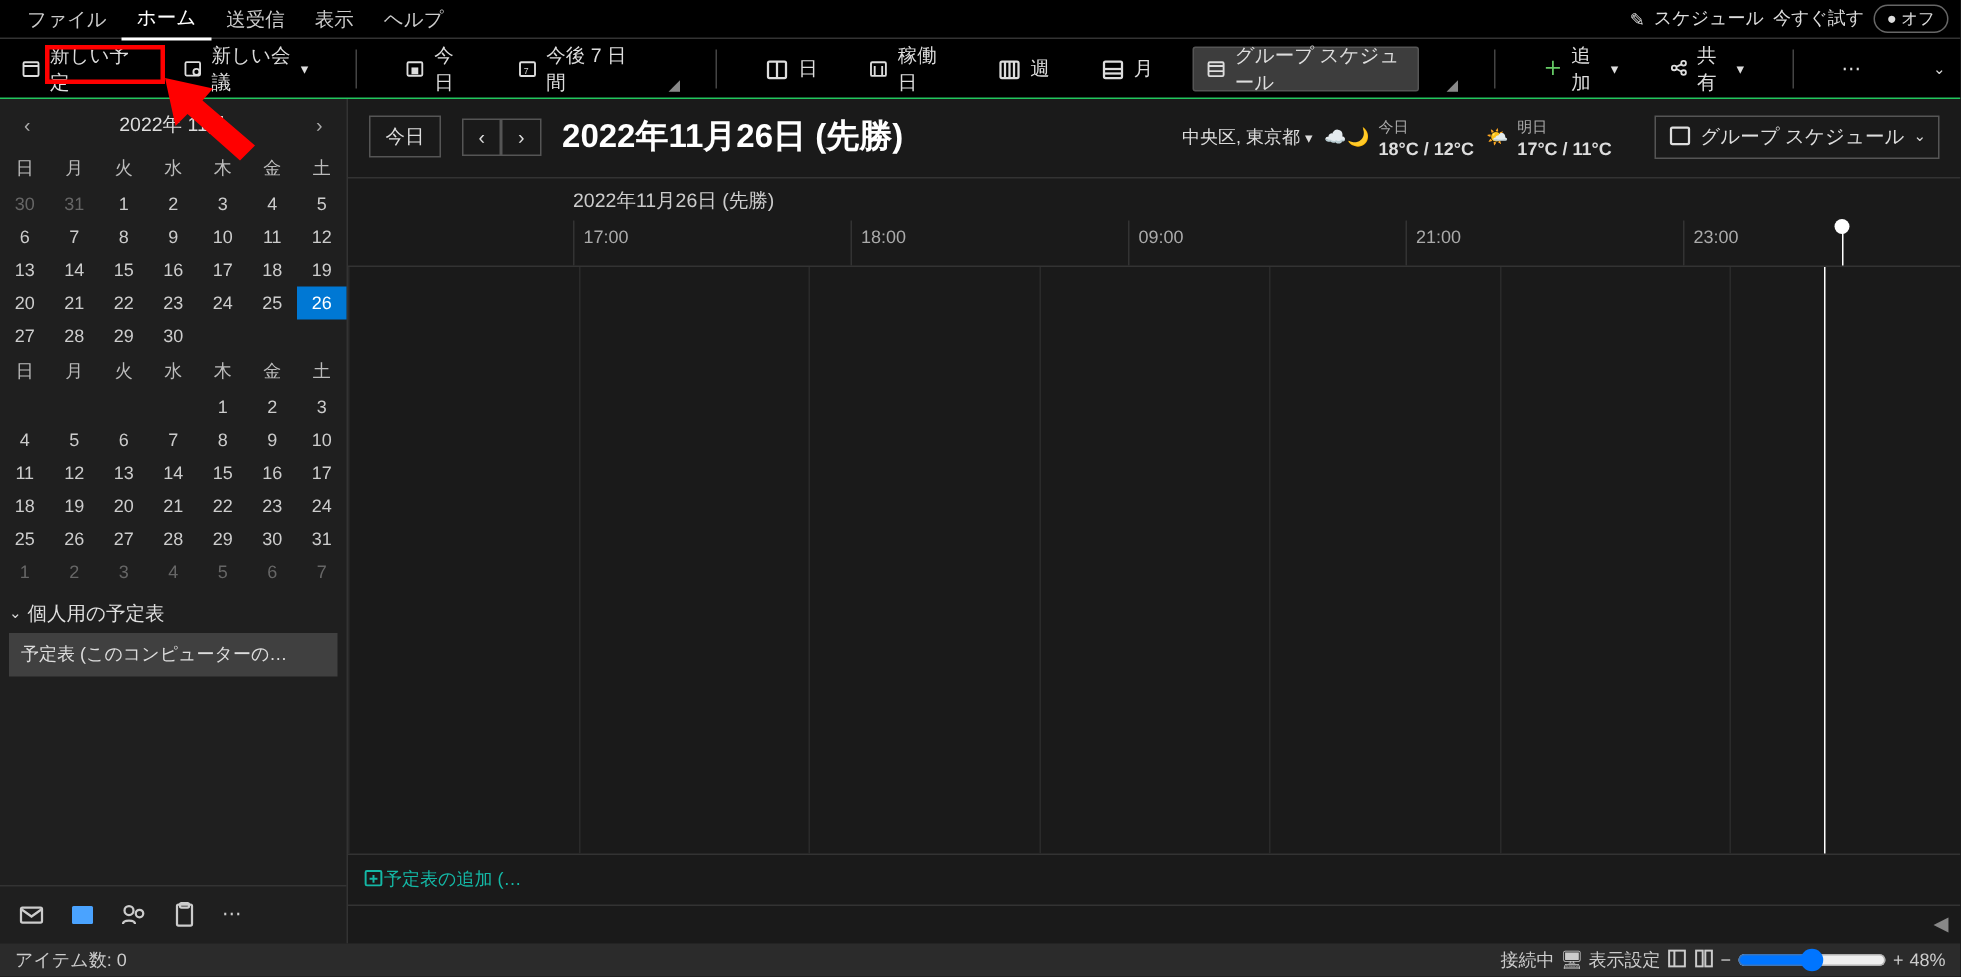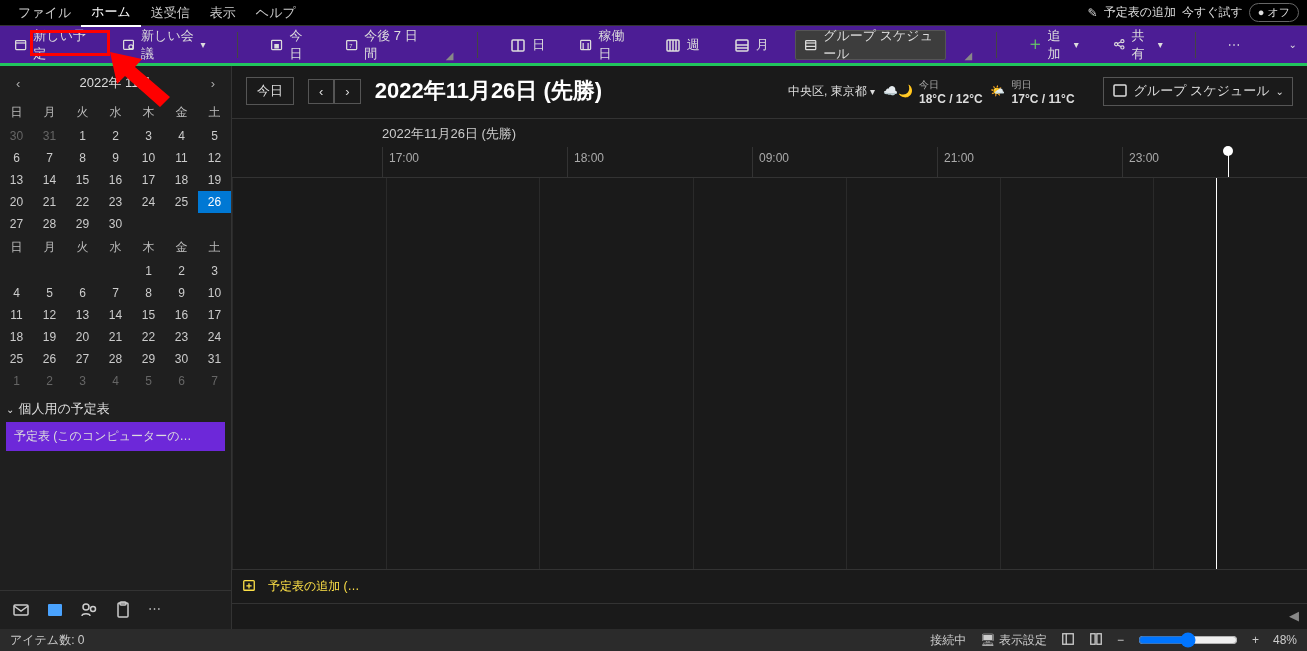--- a/index.html
+++ b/index.html
@@ -3,40 +3,40 @@
 <meta charset="utf-8">
 <style>
 *{margin:0;padding:0;box-sizing:border-box;font-family:"Yu Gothic UI","Meiryo",sans-serif}
 body{background:#1f1f1f;color:#ddd;width:1307px;height:651px;overflow:hidden;font-size:13px;position:relative}
 .menubar{display:flex;align-items:center;height:26px;padding:0 8px;background:#000000;border-bottom:1px solid #333}
 .menubar .menu-item{padding:4px 10px;color:#ccc;cursor:pointer}
 .menubar .menu-item.active{border-bottom:2px solid #fff;color:#fff}
 .menubar .spacer{flex:1}
 .menubar .right{display:flex;align-items:center;gap:6px;font-size:12px}
 .pill{border:1px solid #666;border-radius:10px;padding:1px 8px;font-size:11px}
-.toolbar{display:flex;align-items:center;height:40px;background:#4c1d95;border-bottom:3px solid #22c55e;padding:0 6px;gap:18px}
+.toolbar{display:flex;align-items:center;height:40px;background:#000000;border-bottom:1px solid #22c55e;padding:0 6px;gap:18px}
 .tbtn{display:flex;align-items:center;gap:6px;padding:4px 8px;color:#ddd;cursor:pointer;border-radius:2px;height:30px}
 .tbtn.active{background:#3d3d3d;border:1px solid #555}
 .tbtn .ico{width:16px;height:16px;display:inline-flex;align-items:center;justify-content:center}
 .sep{width:1px;height:26px;background:#444;margin:0 6px}
 .highlight-box{border:3px solid #ff0000;position:absolute;top:30px;left:30px;width:80px;height:26px;pointer-events:none;z-index:100}
 .main{display:flex;height:calc(100% - 26px - 40px - 22px)}
 .sidebar{width:232px;background:#1f1f1f;border-right:1px solid #333;display:flex;flex-direction:column}
 .cal-nav{display:flex;align-items:center;justify-content:space-between;padding:6px 10px}
 .cal-nav .arrow-btn{cursor:pointer;color:#aaa;padding:2px 6px}
 .cal-header{text-align:center;font-size:13px;padding:2px 0}
 .mini-cal{width:100%;border-collapse:collapse;font-size:12px}
 .mini-cal th,.mini-cal td{text-align:center;padding:4px 0;width:14.28%;color:#ccc}
 .mini-cal th{color:#bbb;font-weight:normal}
 .mini-cal td.dim{color:#666}
 .mini-cal td.selected{background:#0078d4;color:#fff}
 .mini-cal td{cursor:pointer}
 .side-section{padding:8px 6px;font-size:13px}
 .side-section .sec-title{display:flex;align-items:center;gap:4px}
-.cal-item{background:#6d28d9;padding:6px 8px;margin-top:4px;font-size:12px;white-space:nowrap;overflow:hidden;text-overflow:ellipsis}
+.cal-item{background:#404040;padding:6px 8px;margin-top:4px;font-size:12px;white-space:nowrap;overflow:hidden;text-overflow:ellipsis}
 .side-bottom{margin-top:auto;display:flex;gap:16px;padding:10px 12px;border-top:1px solid #333}
 .side-bottom .nav-ico{width:18px;height:18px;cursor:pointer;color:#ccc}
 .content{flex:1;display:flex;flex-direction:column;background:#1a1a1a}
 .content-header{display:flex;align-items:center;padding:10px 14px 12px;gap:14px;border-bottom:1px solid #333}
 .today-btn{border:1px solid #555;padding:4px 10px;cursor:pointer;font-size:13px}
 .nav-btn{border:1px solid #555;padding:4px 10px;cursor:pointer}
 .date-title{font-size:22px;font-weight:600;color:#fff}
 .weather{display:flex;align-items:center;gap:8px;font-size:12px;margin-left:auto}
 .weather .w-block{display:flex;align-items:center;gap:6px}
 .weather .w-text small{color:#aaa}
@@ -44,40 +44,40 @@
 .timeline-head{border-bottom:1px solid #333}
 .date-row{padding:6px 0 4px 150px;font-size:13px;color:#ccc}
 .hours{display:flex;padding-left:150px;position:relative;height:30px}
 .hours .hr{flex:1;font-size:12px;color:#aaa;border-left:1px solid #333;padding:4px 6px}
 .time-marker{position:absolute;top:0;bottom:0;width:1px;background:#fff}
 .time-dot{position:absolute;width:10px;height:10px;border-radius:50%;background:#fff;top:-1px;left:-5px}
 .grid{flex:1;display:flex;position:relative}
 .row-label{width:150px;background:#0a61b8;color:#fff;padding:8px;font-size:12px;border-right:12px solid #0078d4}
 .grid-cells{flex:1;display:flex;position:relative}
 .grid-cells .cell{flex:1;border-left:1px solid #2a2a2a}
-.add-cal-row{display:flex;align-items:center;gap:12px;padding:8px 10px;border-top:1px solid #333;font-size:12px;color:#fde047}
-.statusbar{position:absolute;bottom:0;left:0;right:0;height:22px;background:#2b2b2b;display:flex;align-items:center;padding:0 10px;font-size:12px;color:#ccc;gap:14px}
+.add-cal-row{display:flex;align-items:center;gap:0;padding:8px 10px;border-top:1px solid #333;font-size:12px;color:#14b8a6}
+.statusbar{position:absolute;bottom:0;left:0;right:0;height:22px;background:#2b2b2b;display:flex;align-items:center;padding:0 10px;font-size:12px;color:#ccc;gap:4px}
 .statusbar .spacer{flex:1}
 .chev{font-size:10px}
 svg{stroke:currentColor;fill:none;stroke-width:1.5}
 .shape-arrow{position:absolute;top:52px;left:110px;z-index:99}
 </style>
 </head>
 <body>
 
 <div class="menubar">
   <div class="menu-item">ファイル</div>
   <div class="menu-item active">ホーム</div>
   <div class="menu-item">送受信</div>
   <div class="menu-item">表示</div>
   <div class="menu-item">ヘルプ</div>
   <div class="spacer"></div>
   <div class="right">
     <span>✎</span>
-    <span>予定表の追加</span>
+    <span>スケジュール</span>
     <span>今すぐ試す</span>
     <span class="pill">● <span>オフ</span></span>
   </div>
 </div>
 
 <div class="toolbar">
   <div class="tbtn">
     <span class="ico">
         <svg viewBox="0 0 16 16">
           <rect x="2" y="3" width="12" height="11" rx="1"></rect>

